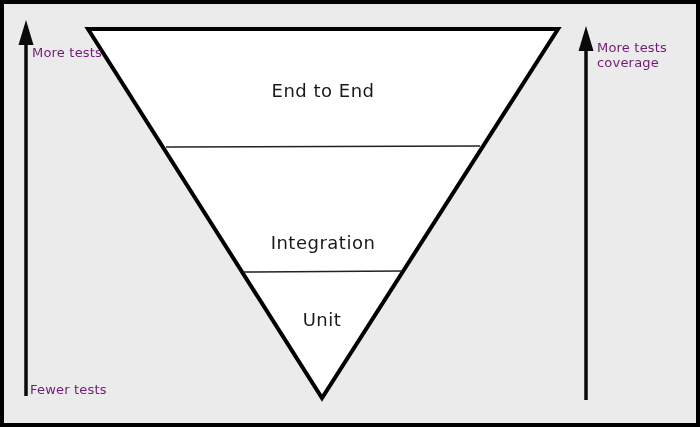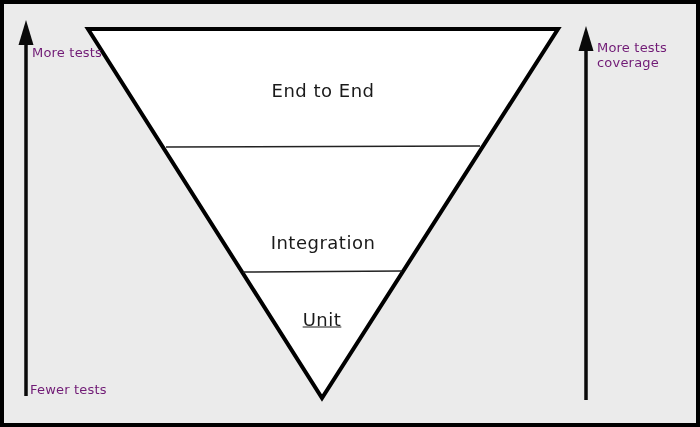--- a/index.html
+++ b/index.html
@@ -57,21 +57,21 @@
     <g>
       <line class="arrow-shaft" x1="586" y1="400" x2="586" y2="46"></line>
       <polygon class="arrow-head" points="586,26 578.5,51 593.5,51"></polygon>
     </g>
   </svg>
 
   <div class="layer-label" style="left:323px; top:90px;">End to End</div>
 
   <div class="layer-label" style="left:323px; top:211px;margin-top:31px;">Integration</div>
 
-  <div class="layer-label" style="left:322px; top:319px;text-decoration:underline;">Unit</div>
+  <div class="layer-label" style="left:322px; top:319px;">Unit</div>
 
   <div class="side-label nowrap" style="left:32px; top:45px;">More tests</div>
 
   <div class="side-label nowrap" style="left:30px; top:382px;text-align:right;">Fewer tests</div>
 
   <div class="side-label wrap" style="left:597px; top:40px;">More tests coverage</div>
 
 
 </div>
 

